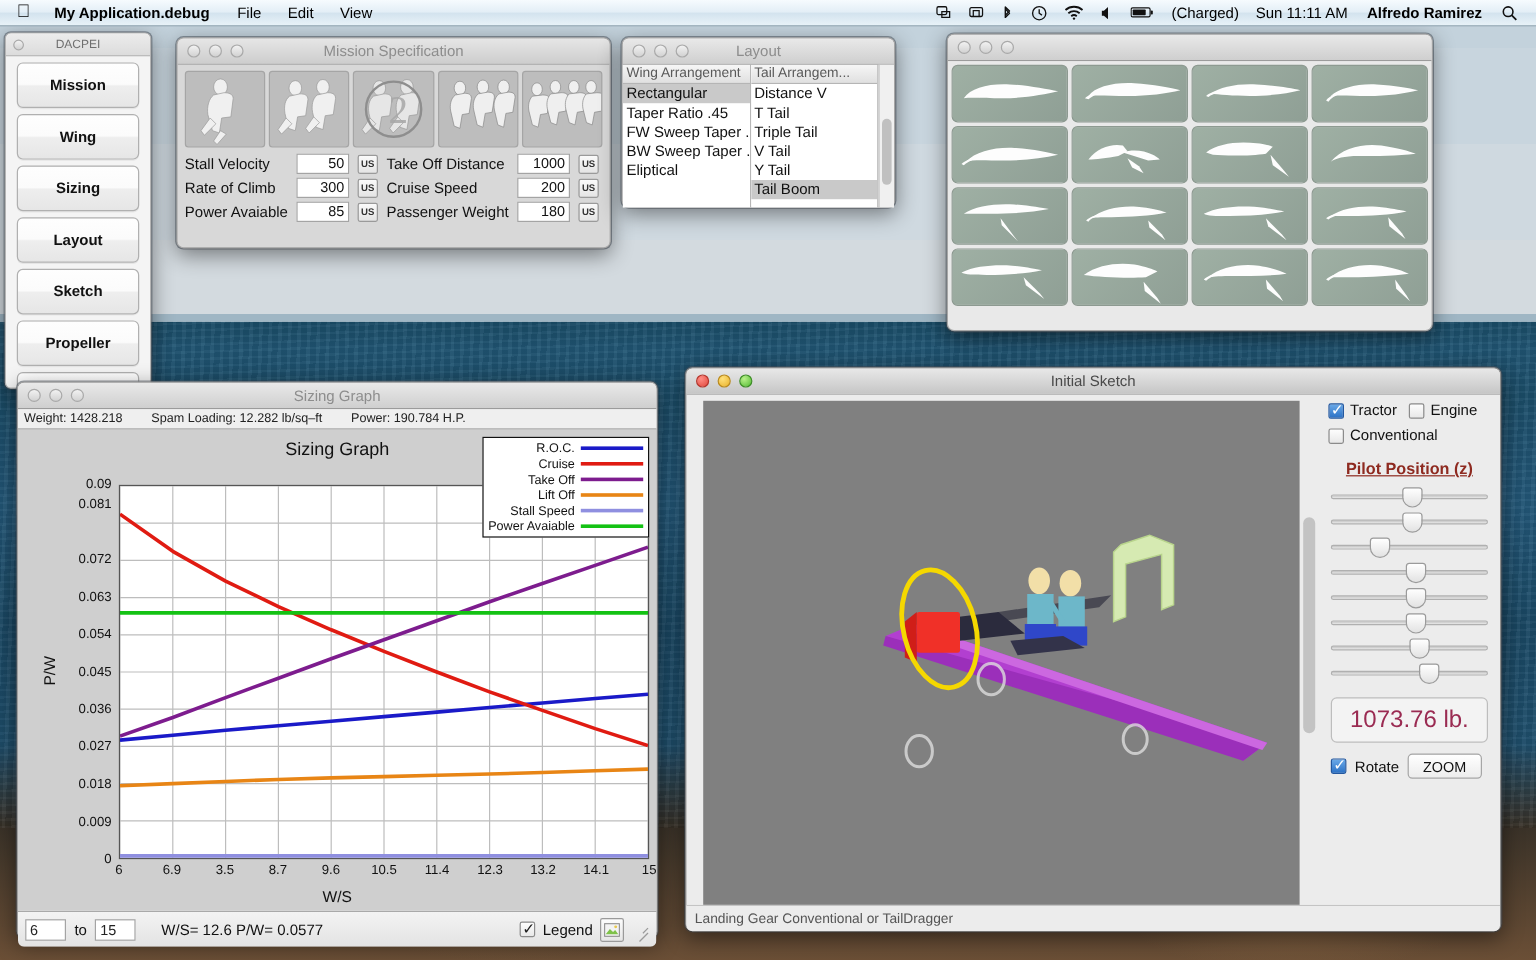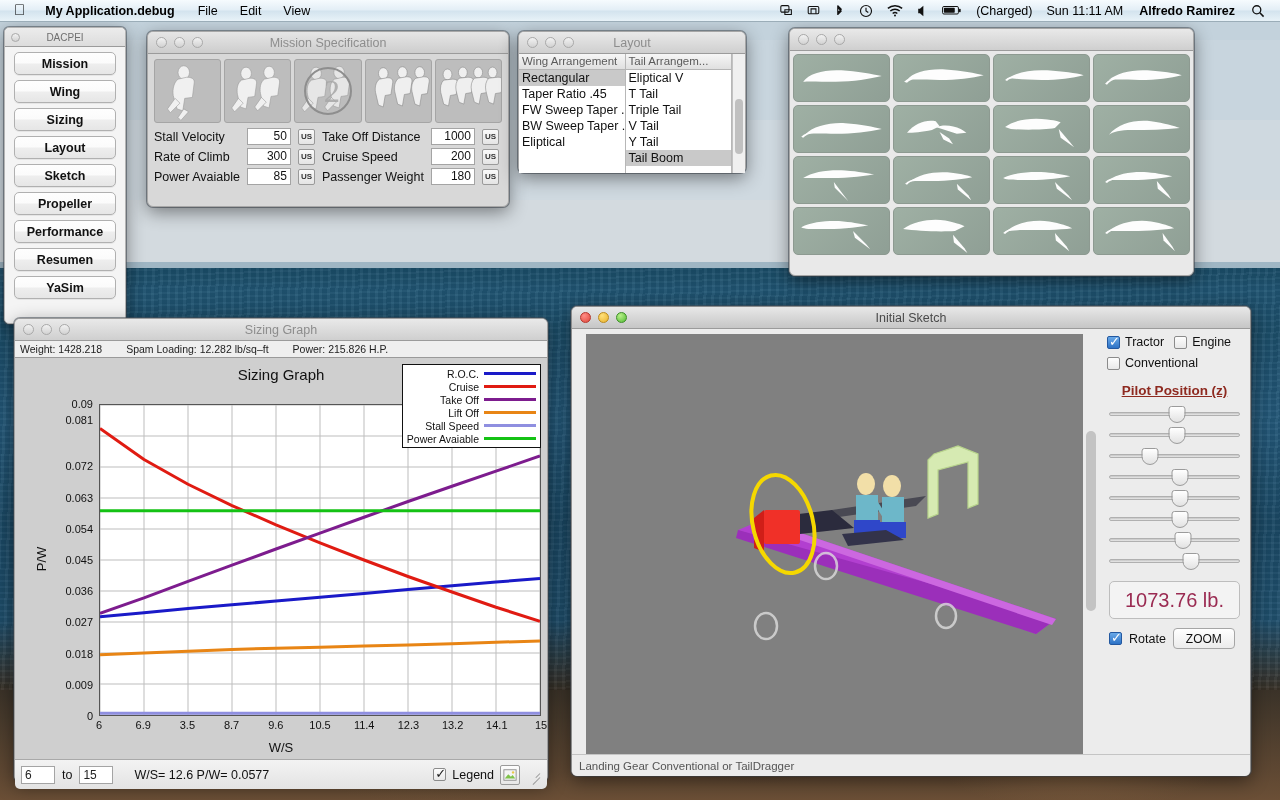--- a/index.html
+++ b/index.html
@@ -87,21 +87,21 @@
 
   
   #dacpei { left:4px; top:27px; width:122px; height:297px;
             background:#f4f4f4; border:1px solid #b4b4b4; border-radius:5px; }
   #dacpei .titlebar { height:19px; background:linear-gradient(to bottom,#ececec,#dcdcdc); }
   #dacpei .tl-lights { padding-left:6px; }
   #dacpei .light { width:9px; height:9px; }
   #dacpei .tl-title { font-size:10px; color:#6f6f6f; }
   .palette-body { padding:5px 9px 6px; display:flex; flex-direction:column; gap:5px; }
   .pbtn {
-    height:23px; border-radius:5px; border:1px solid #b0b0b0;
+    height:38px; border-radius:5px; border:1px solid #b0b0b0;
     background:linear-gradient(to bottom,#fefefe 0%,#fbfbfb 48%,#eeeeee 52%,#e6e6e6 100%);
     font-size:12.5px; font-weight:bold; color:#111;
     display:flex; align-items:center; justify-content:center;
     box-shadow:0 1px 0 rgba(0,0,0,.06);
   }
 
   
   #mission { left:147px; top:31px; width:362px; height:176px;
              background:#d8d8d8; border:1px solid #a8a8a8; border-radius:6px; }
   #mission .titlebar { background:linear-gradient(to bottom,#e6e6e6,#cdcdcd); }
@@ -427,21 +427,21 @@
     <div class="lay-col">
       <div class="lay-head">Wing Arrangement</div>
       <div class="lay-item sel">Rectangular</div>
       <div class="lay-item">Taper Ratio  .45</div>
       <div class="lay-item">FW Sweep Taper ...</div>
       <div class="lay-item">BW Sweep Taper ...</div>
       <div class="lay-item">Eliptical</div>
     </div>
     <div class="lay-col">
       <div class="lay-head">Tail Arrangem...</div>
-      <div class="lay-item">Eliptical V</div>
+      <div class="lay-item">Distance V</div>
       <div class="lay-item">T Tail</div>
       <div class="lay-item">Triple Tail</div>
       <div class="lay-item">V Tail</div>
       <div class="lay-item">Y Tail</div>
       <div class="lay-item sel">Tail Boom</div>
     </div>
     <div class="lay-scroll">
       <div class="lay-thumb"></div>
     </div>
   </div>
@@ -534,21 +534,21 @@
     <div class="tl-lights">
       <div class="light"></div>
       <div class="light"></div>
       <div class="light"></div>
     </div>
     <div class="tl-title">Sizing Graph</div>
   </div>
   <div class="sg-stats">
     <span>Weight: 1428.218</span>
     <span>Spam Loading: 12.282 lb/sq–ft</span>
-    <span>Power: 215.826 H.P.</span>
+    <span>Power: 190.784 H.P.</span>
   </div>
   <div class="sg-canvas">
     <div class="sg-title">Sizing Graph</div>
     <div class="ylabel">P/W</div>
     <div class="xlabel">W/S</div>
     <div class="yticks" id="yticks">
         <div class="ytick" style="top: 312px;">0</div>
         <div class="ytick" style="top: 280.8px;">0.009</div>
         <div class="ytick" style="top: 249.6px;">0.018</div>
         <div class="ytick" style="top: 218.4px;">0.027</div>

